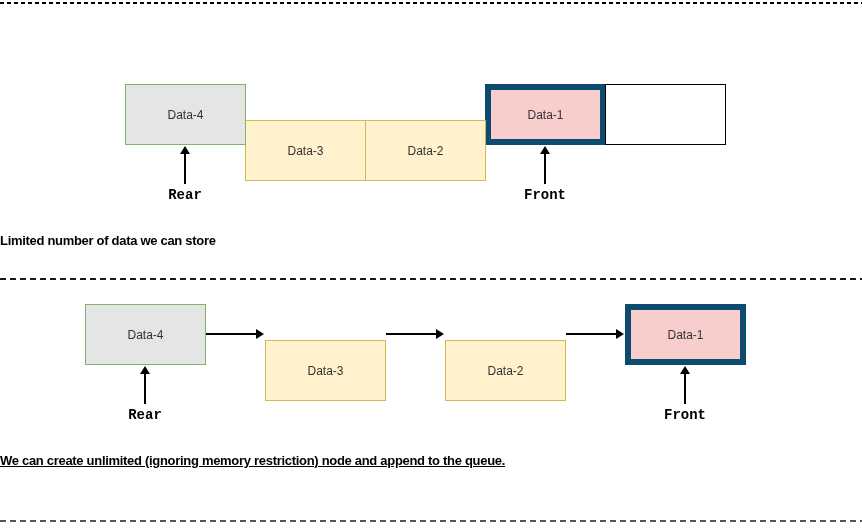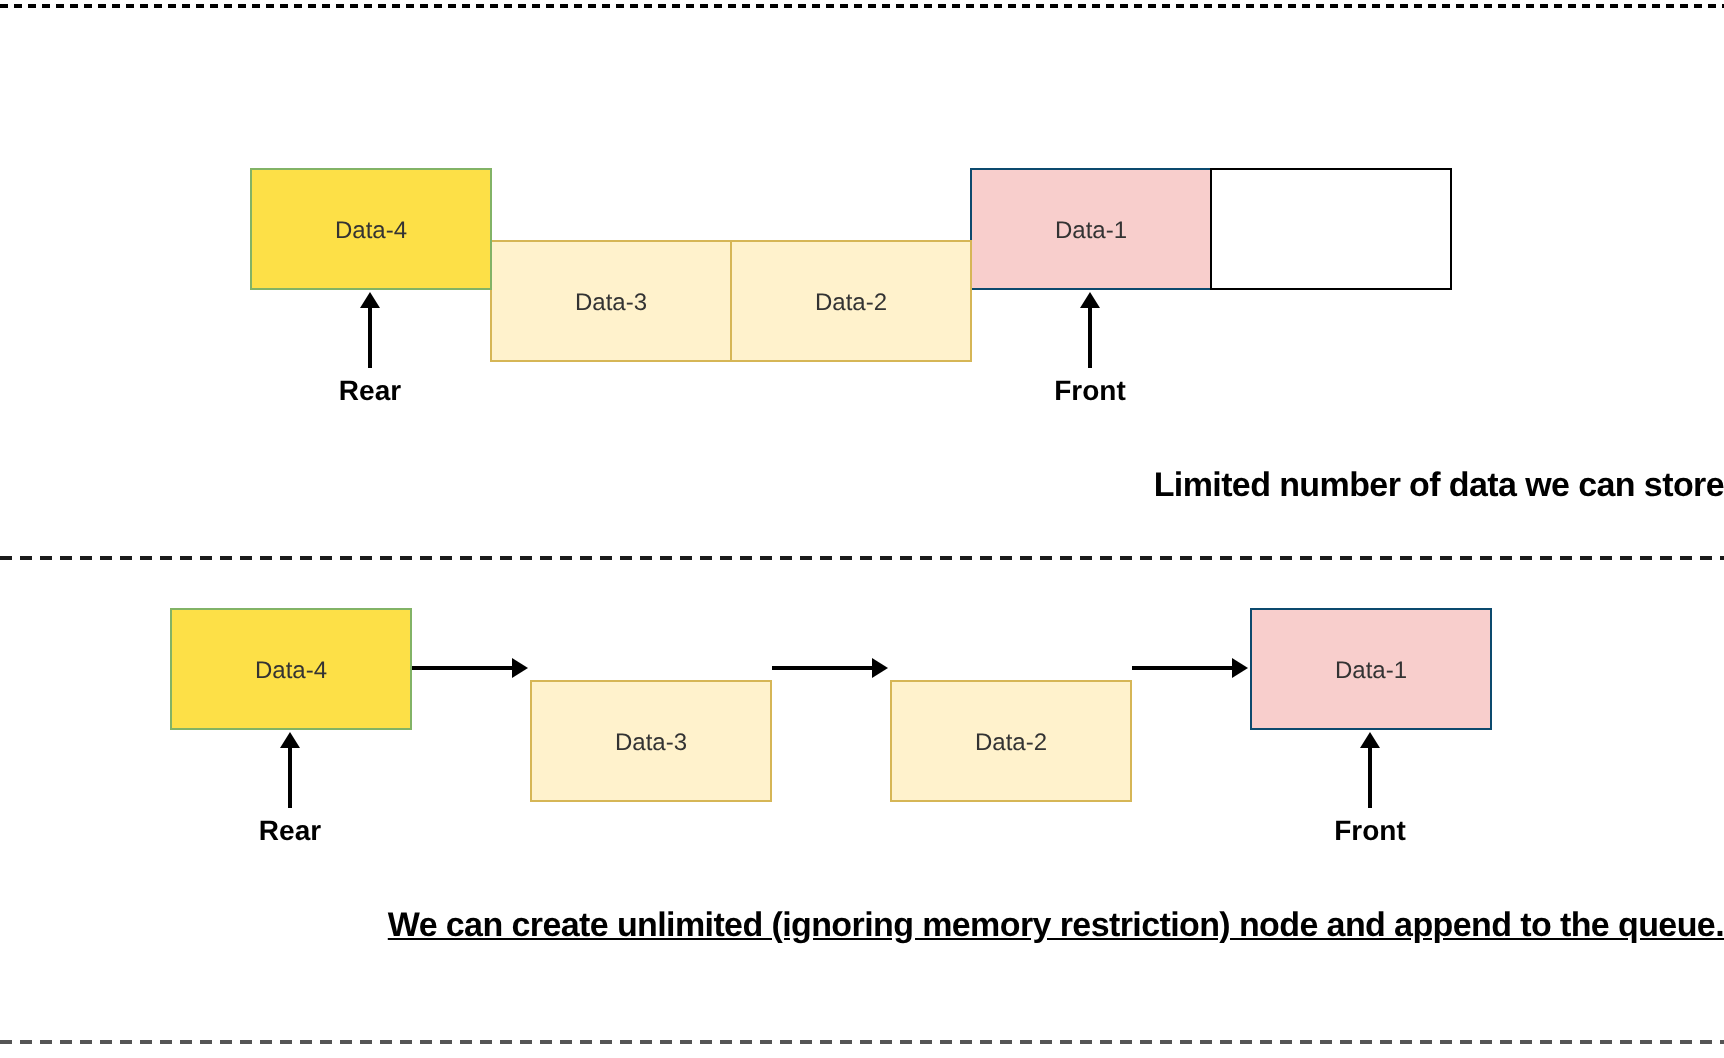--- a/index.html
+++ b/index.html
@@ -37,23 +37,23 @@
     position: absolute;
     width: 121px;
     height: 61px;
     box-sizing: border-box;
     display: flex;
     align-items: center;
     justify-content: center;
     font-size: 12px;
     color: #333333;
   }
-  .fill-green  { background: #fde047; border: 1px solid #82b366; }
+  .fill-green  { background: #e5e5e5; border: 1px solid #82b366; }
   .fill-yellow { background: #fff2cc; border: 1px solid #d6b656; margin-top: 36px; }
-  .fill-red    { background: #f8cecc; border: 1px solid #0c4a6e; align-items: center; }
+  .fill-red    { background: #f8cecc; border: 6px solid #0c4a6e; align-items: center; }
   .fill-empty  { background: #ffffff; border: 1px solid #000000; }
 
   
   .cell { top: 84px; }
   .cell.c0 { left: 125px; z-index: 5; }
   .cell.c1 { left: 245px; z-index: 4; }
   .cell.c2 { left: 365px; z-index: 3; }
   .cell.c3 { left: 485px; z-index: 2; }
   .cell.c4 { left: 605px; z-index: 6; }
 
@@ -64,20 +64,21 @@
   .node.n2 { left: 445px; }
   .node.n3 { left: 625px; }
 
   
   .vpointer {
     position: absolute;
     width: 80px;
     display: flex;
     flex-direction: column;
     align-items: center;
+    font-family: Liberation Mono, monospace;
   }
   .up-arrow { display: flex; flex-direction: column; align-items: center; }
   .up-arrow .head {
     width: 0; height: 0;
     border-left: 5px solid transparent;
     border-right: 5px solid transparent;
     border-bottom: 8px solid #000000;
   }
   .up-arrow .shaft { width: 2px; height: 30px; background: #000000; }
   .pointer-label {
@@ -106,23 +107,23 @@
   }
   .link-arrow.a0 { left: 206px; }
   .link-arrow.a1 { left: 386px; }
   .link-arrow.a2 { left: 566px; }
 
   
   .caption {
     position: absolute;
     left: 0;
     right: 0;
-    text-align: right;
+    text-align: left;
     font-weight: bold;
-    font-size: 17px;
+    font-size: 13px;
     letter-spacing: -0.3px;
     color: #000000;
     white-space: nowrap;
   }
   .caption.top-cap { top: 233px; }
   .caption.bottom-cap { top: 453px; text-decoration: underline; }
 
   
   .vpointer.rear-top   { left: 145px; top: 146px; }
   .vpointer.front-top  { left: 505px; top: 146px; }

